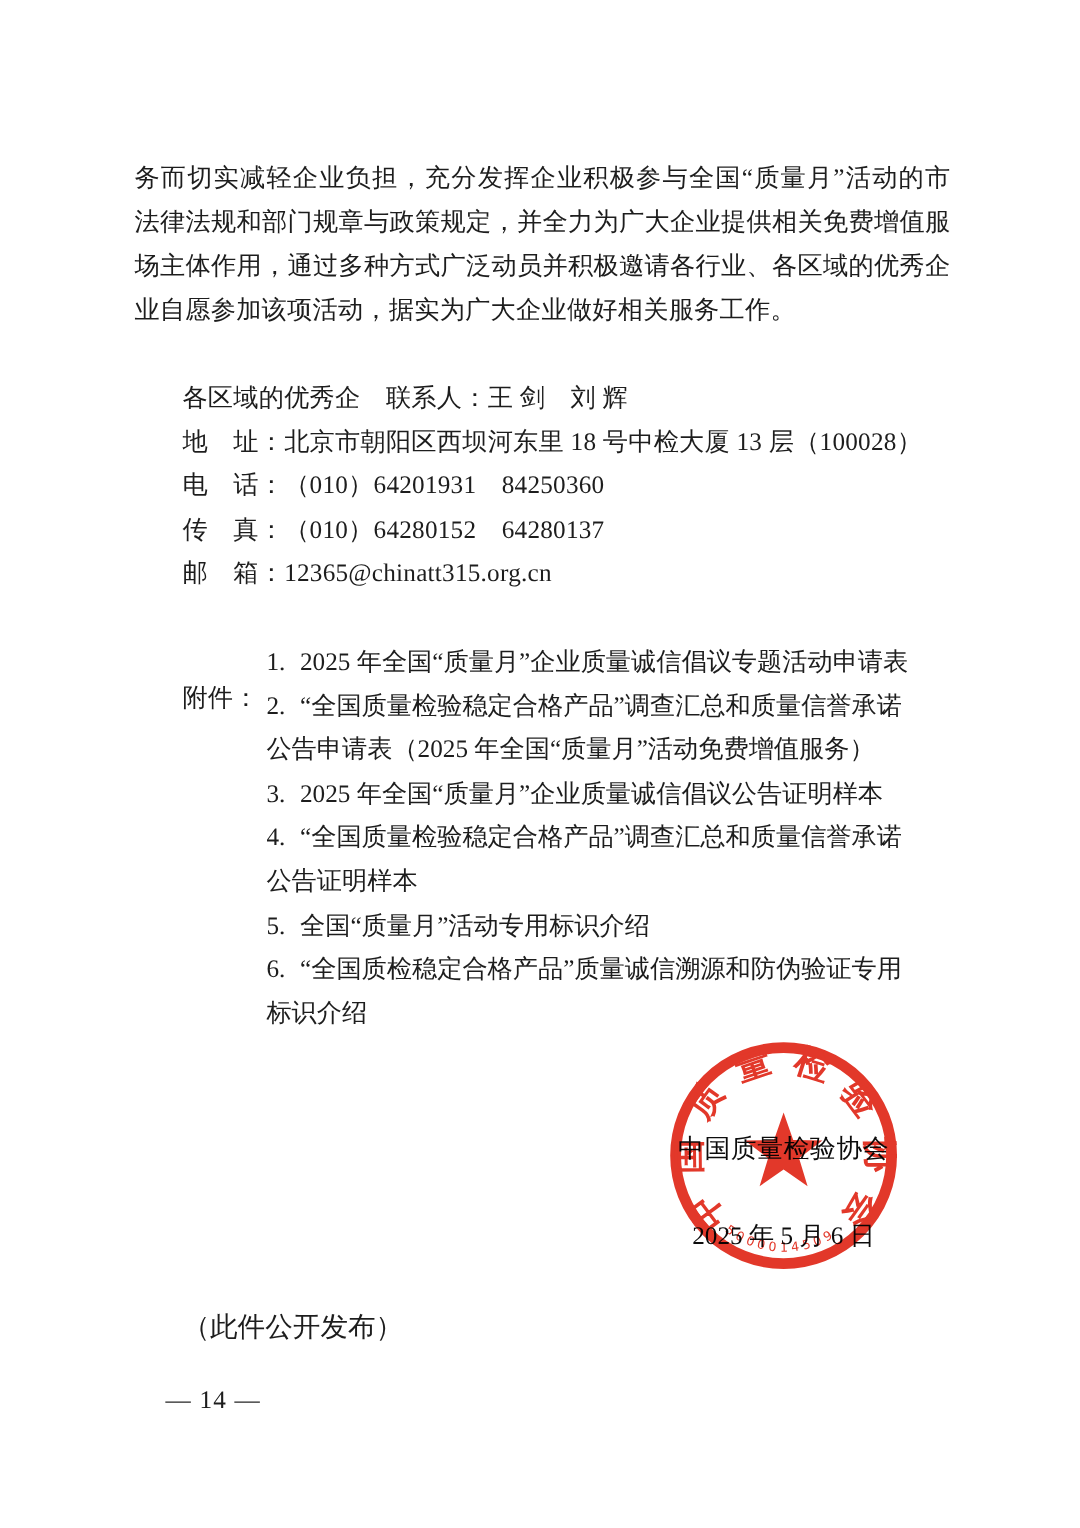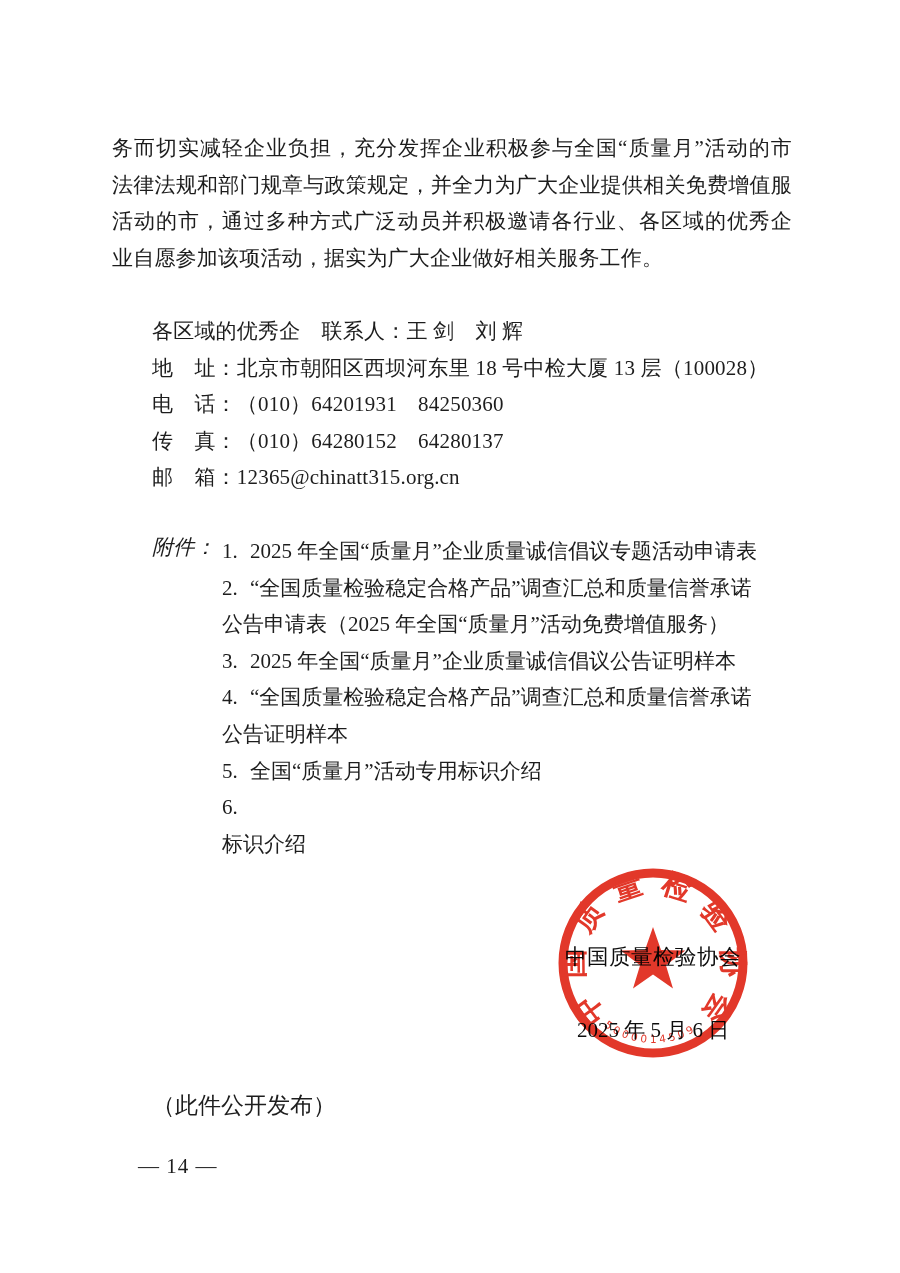--- a/index.html
+++ b/index.html
@@ -18,21 +18,21 @@
     white-space:nowrap;
   }
   .fill{white-space:normal;text-align:justify;text-align-last:justify;}
   #para1{left:112px;top:130px;width:680px;}
   #heading{
     left:152px;top:276px;width:640px;
     height:36.6px;line-height:36.6px;
     font-size:21px;font-weight:bold;letter-spacing:0.5px;
   }
   #contact{left:152px;top:313px;width:640px;}
-  #attachments-label{left:152px;top:529px;font-style:italic;}
+  #attachments-label{left:152px;top:563px;}
   #attachment-list{left:222px;top:533px;width:578px;}
   .att-row{display:flex;height:36.6px;line-height:36.6px;font-size:21px;white-space:nowrap;}
   .att-num{width:28px;flex:0 0 28px;}
   .att-cont{}
   #sig-org{
     left:540px;top:942px;width:226px;
     text-align:center;font-size:21.5px;color:#0c0c0c;
     letter-spacing:0.5px;white-space:nowrap;
   }
   #sig-date{
@@ -55,21 +55,21 @@
   }
 </style>
 </head>
 <body>
 
 <div class="page">
 
   <div id="para1" class="abs">
     <div class="body-line fill">务而切实减轻企业负担，充分发挥企业积极参与全国“质量月”活动的市</div>
     <div class="body-line fill">法律法规和部门规章与政策规定，并全力为广大企业提供相关免费增值服</div>
-    <div class="body-line fill">活动的市，通过多种方式广泛动员并积极邀请各行业、各区域的优秀企</div>
+    <div class="body-line fill">场主体作用，通过多种方式广泛动员并积极邀请各行业、各区域的优秀企</div>
     <div class="body-line">业自愿参加该项活动，据实为广大企业做好相关服务工作。</div>
   </div>
 
 
   <div id="contact" class="abs">
     <div class="body-line">各区域的优秀企　联系人：王 剑　刘 辉</div>
     <div class="body-line">地　址：北京市朝阳区西坝河东里 18 号中检大厦 13 层（100028）</div>
     <div class="body-line">电　话：（010）64201931　84250360</div>
     <div class="body-line">传　真：（010）64280152　64280137</div>
     <div class="body-line">邮　箱：12365@chinatt315.org.cn</div>
@@ -98,20 +98,21 @@
     </div>
     <div class="att-row">
       <span class="att-cont">公告证明样本</span>
     </div>
     <div class="att-row">
       <span class="att-num">5.</span>
       <span>全国“质量月”活动专用标识介绍</span>
     </div>
     <div class="att-row">
       <span class="att-num">6.</span>
+      <span>“全国质检稳定合格产品”质量诚信溯源和防伪验证专用</span>
     </div>
     <div class="att-row">
       <span class="att-cont">标识介绍</span>
     </div>
   </div>
 
   <div id="sig-org" class="abs">中国质量检验协会</div>
   <div id="sig-date" class="abs">2025 年 5 月 6 日</div>
 
   <svg id="stamp" class="abs" viewBox="0 0 220 220">

